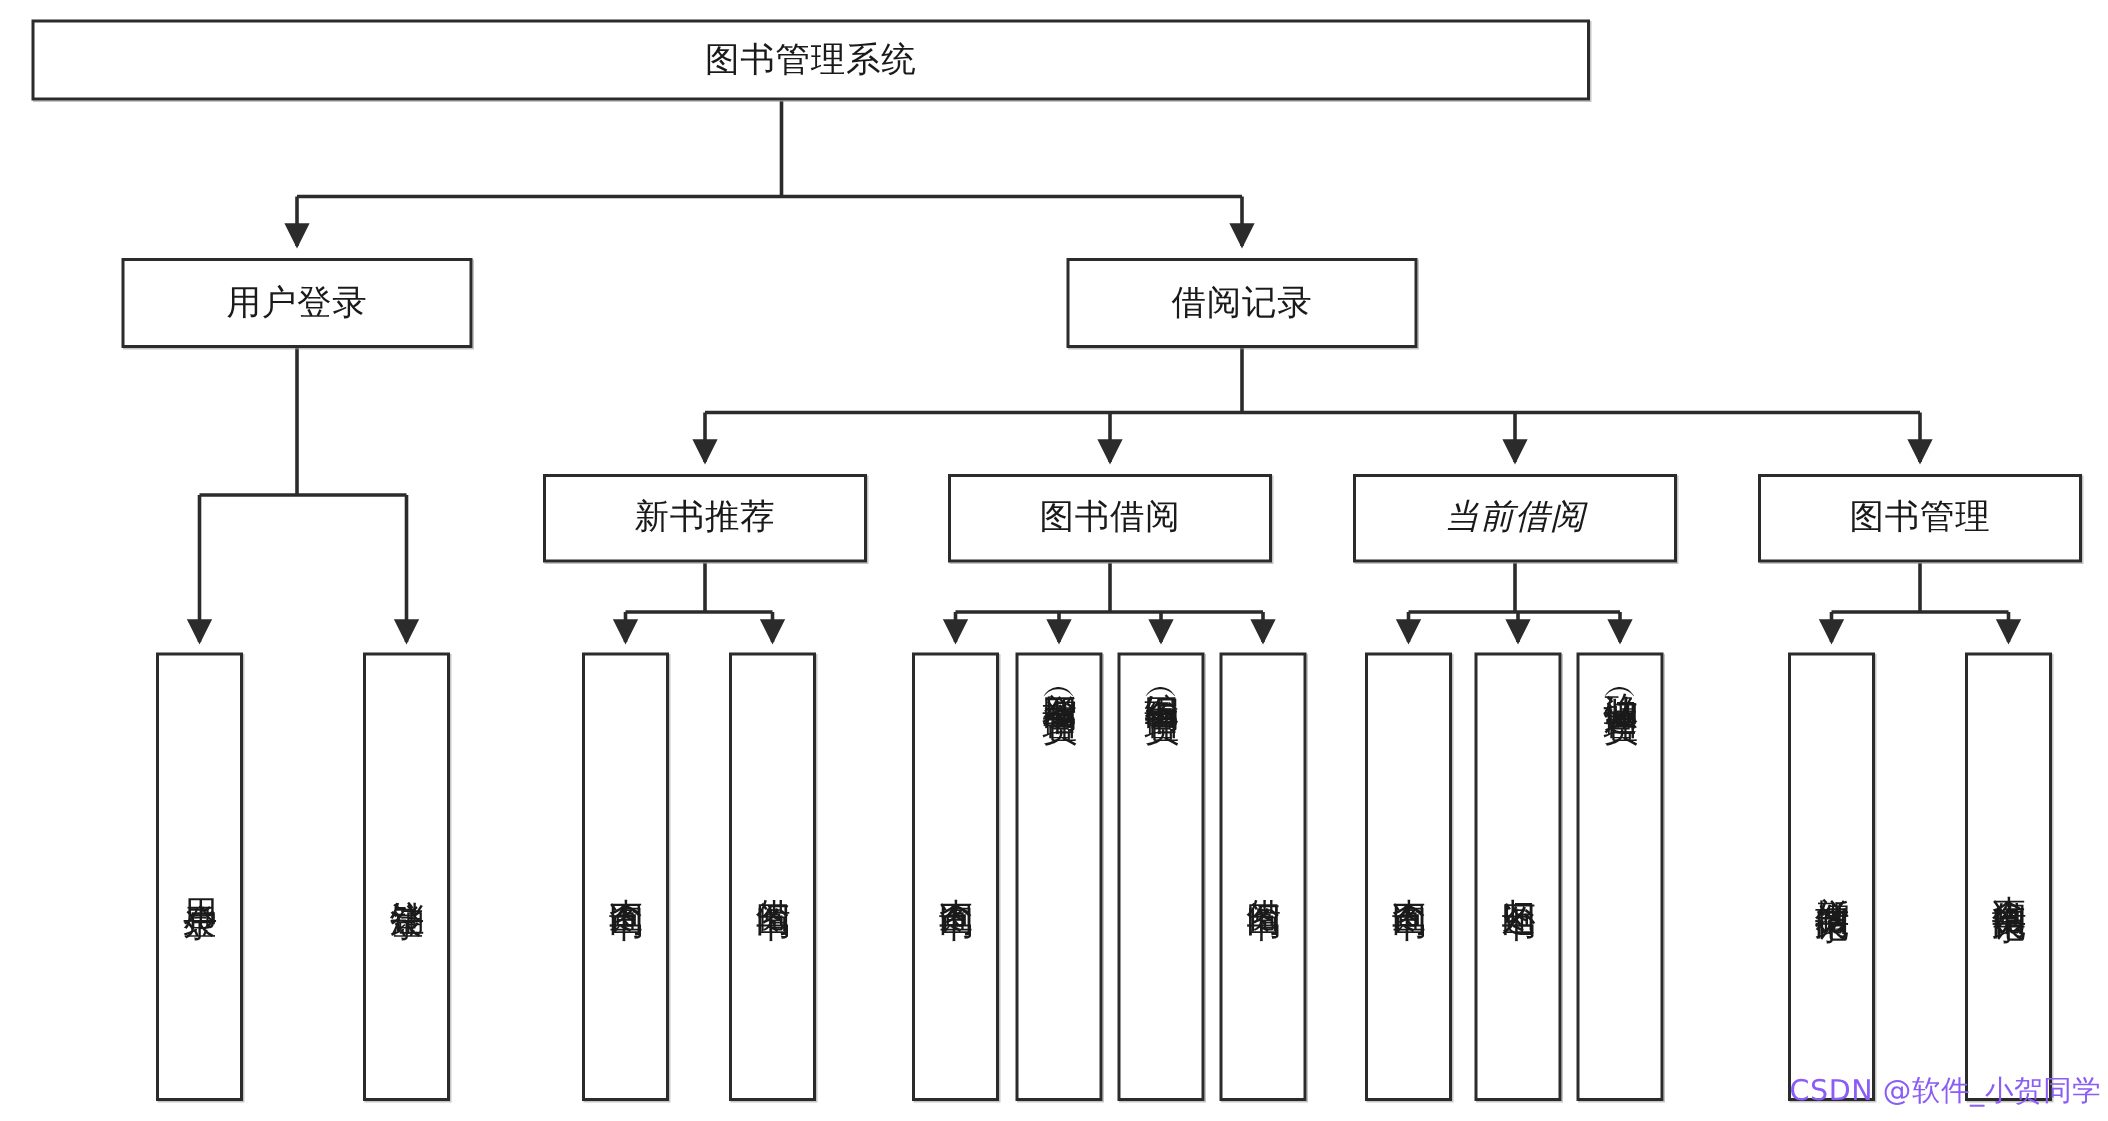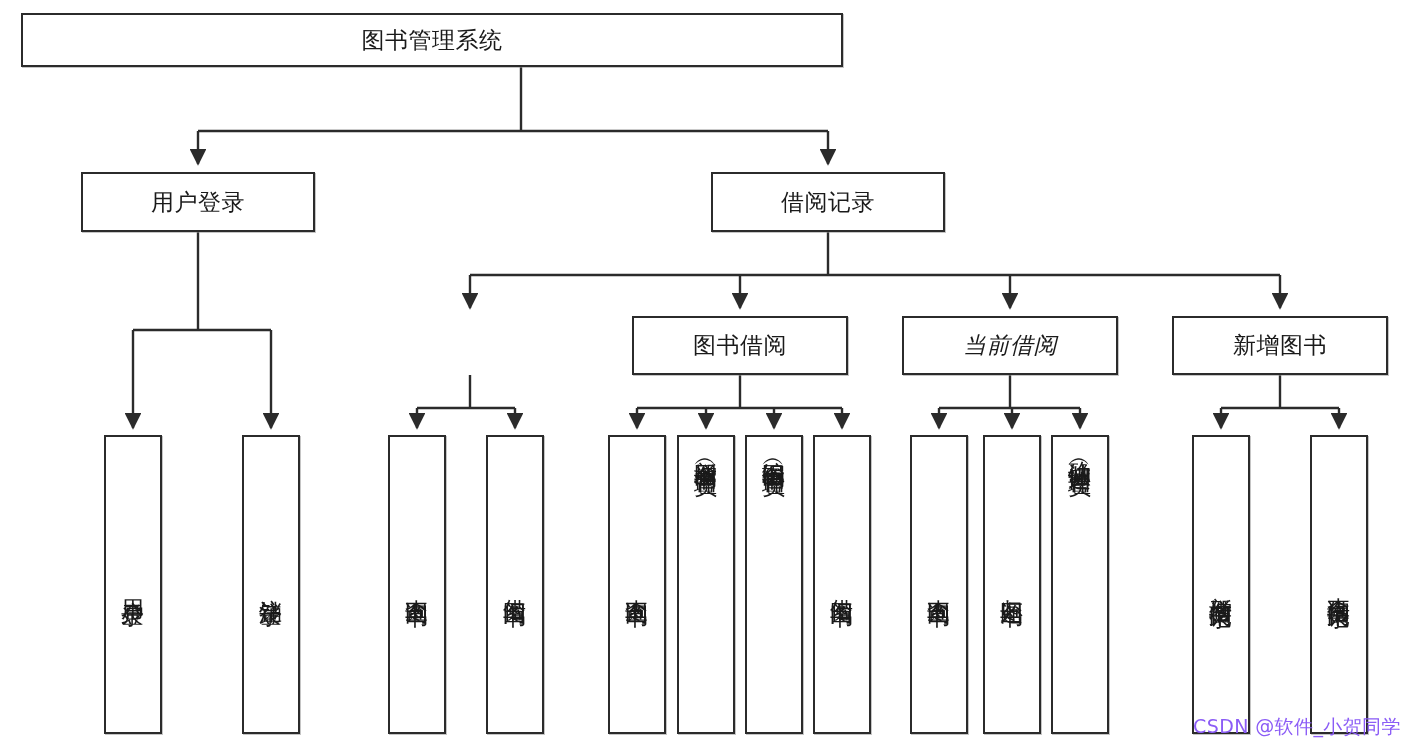--- a/index.html
+++ b/index.html
@@ -116,39 +116,42 @@
       <path d="M 1012 408 L 1012 428" marker-end="url(#arrow)"></path>
       <path d="M 1080 408 L 1080 428" marker-end="url(#arrow)"></path>
 
       <path d="M 1280 375 L 1280 408"></path>
       <path d="M 1221 408 L 1339 408"></path>
       <path d="M 1221 408 L 1221 428" marker-end="url(#arrow)"></path>
       <path d="M 1339 408 L 1339 428" marker-end="url(#arrow)"></path>
     </g>
   </svg>
 
-  <div class="node horiz" style="left:21px;top:13px;width:822px;height:54px;">
+  <div class="node horiz" style="left:21px;top:13px;width:1039px;height:54px;">
     <span class="label">图书管理系统</span>
   </div>
 
   <div class="node horiz" style="left:81px;top:172px;width:234px;height:60px;">
     <span class="label">用户登录</span>
   </div>
   <div class="node horiz" style="left:711px;top:172px;width:234px;height:60px;">
     <span class="label">借阅记录</span>
   </div>
 
+  <div class="node horiz" style="left:362px;top:316px;width:216px;height:59px;">
+    <span class="label">新书推荐</span>
+  </div>
   <div class="node horiz" style="left:632px;top:316px;width:216px;height:59px;">
     <span class="label">图书借阅</span>
   </div>
   <div class="node horiz" style="left:902px;top:316px;width:216px;height:59px;font-style:italic;">
     <span class="label">当前借阅</span>
   </div>
   <div class="node horiz" style="left:1172px;top:316px;width:216px;height:59px;">
-    <span class="label">新增图书</span>
+    <span class="label">图书管理</span>
   </div>
 
   <div class="node vert centered" style="left:104px;top:435px;width:58px;height:299px;">
     <span class="label">用户登录</span>
   </div>
   <div class="node vert centered" style="left:242px;top:435px;width:58px;height:299px;">
     <span class="label">注销登录</span>
   </div>
 
   <div class="node vert centered" style="left:388px;top:435px;width:58px;height:299px;">

